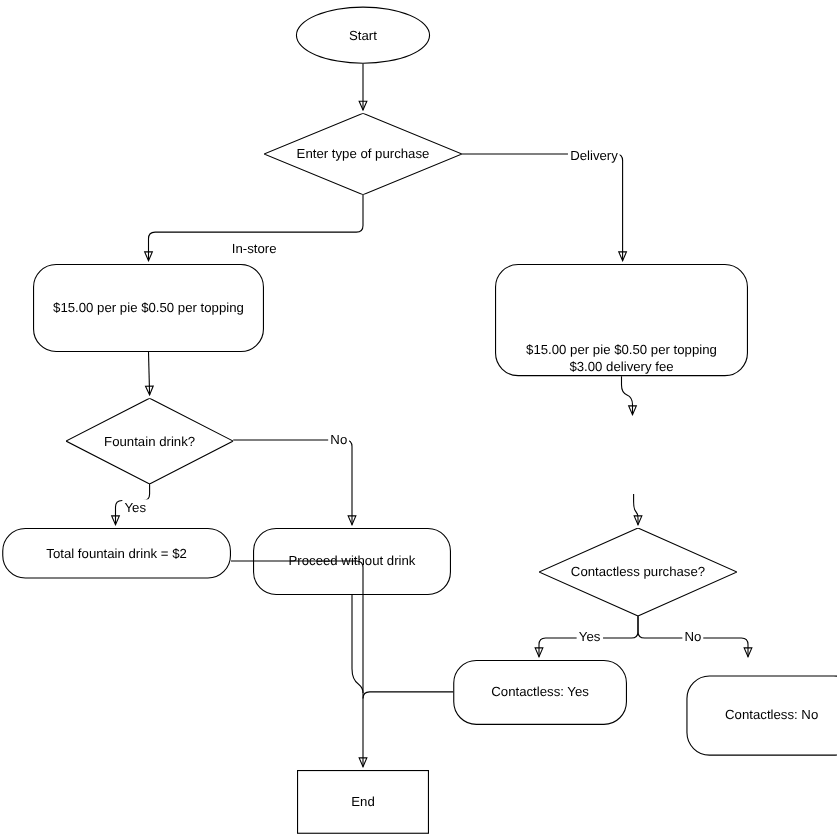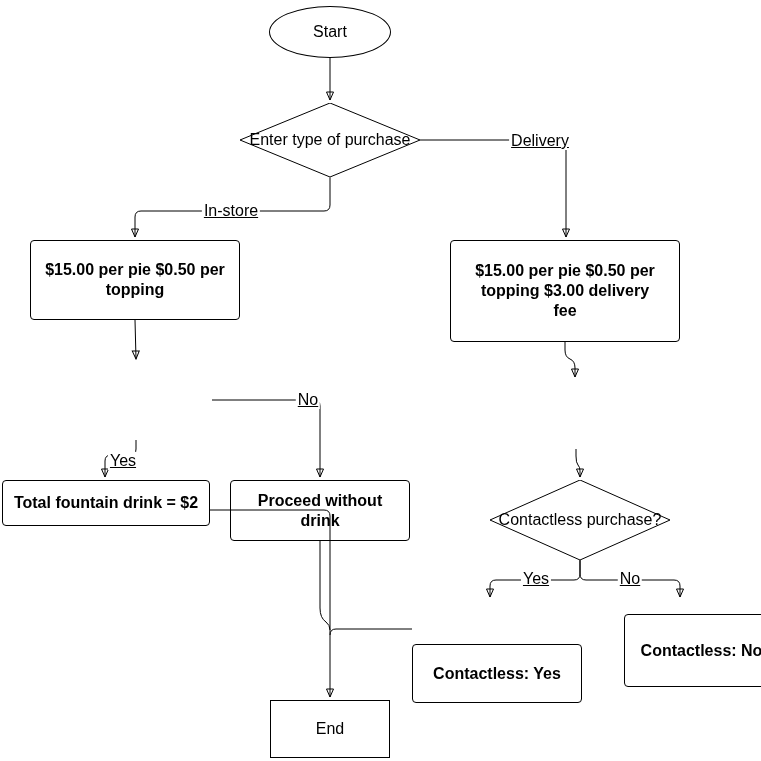--- a/index.html
+++ b/index.html
@@ -1,38 +1,38 @@
 <!DOCTYPE html>
 <html><head>
 <meta charset="utf-8">
 <style>
   html,body{margin:0;padding:0;background:#ffffff;}
   .canvas{
     position:relative;
     width:761px;height:761px;
     background:#ffffff;
     font-family:"Liberation Sans", sans-serif;
-    font-size:16px;
+    font-size:12px;
     color:#000000;
     overflow:hidden;
   }
   .node{
     position:absolute;
     background:#ffffff;
     border:1px solid #000000;
     display:flex;
     align-items:center;
     justify-content:center;
     text-align:center;
     box-sizing:border-box;
     line-height:1.25;
     z-index:10;
     padding:0 8px;
   }
-  .rounded{border-radius:4px;font-weight:bold;}
+  .rounded{border-radius:21px;}
   .ellipse{border-radius:50%;}
   .plain{border-radius:0;text-align:center;}
   .diamond{
     border:none;
     background:transparent;
     padding:0;
   }
   .diamond .shape{
     position:absolute;
     left:0;top:0;width:100%;height:100%;
@@ -49,21 +49,20 @@
     stroke:#000000;
     stroke-width:1;
   }
   .edgeLabel{
     position:absolute;
     transform:translate(-50%,-50%);
     background:#ffffff;
     padding:0 2px;
     z-index:30;
     white-space:nowrap;
-    text-decoration:underline;
   }
 </style>
 </head>
 <body>
 
 <div class="canvas">
 
   <div class="node ellipse" style="left:269px;top:6px;width:122px;height:52px;">
     <span>Start</span>
   </div>
@@ -72,42 +71,48 @@
     <svg class="shape" viewBox="0 0 100 100" preserveAspectRatio="none">
       <polygon points="0,50 50,0 100,50 50,100" fill="#ffffff" stroke="#000000" vector-effect="non-scaling-stroke"></polygon>
     </svg>
     <span class="lbl">Enter type of purchase</span>
   </div>
 
   <div class="node rounded" style="left:30px;top:240px;width:210px;height:80px;">
     <span>$15.00 per pie $0.50 per topping</span>
   </div>
 
-  <div class="node rounded" style="left:450px;top:240px;width:230px;height:102px;padding:0 18px;">
+  <div class="node rounded" style="left:450px;top:240px;width:230px;height:102px;padding:0 18px;align-items:flex-end;">
     <span>$15.00 per pie $0.50 per topping $3.00 delivery fee</span>
   </div>
 
+  <div class="node diamond" style="left:60px;top:362px;width:152px;height:78px;">
+    <svg class="shape" viewBox="0 0 100 100" preserveAspectRatio="none">
+      <polygon points="0,50 50,0 100,50 50,100" fill="#ffffff" stroke="#000000" vector-effect="non-scaling-stroke"></polygon>
+    </svg>
+    <span class="lbl">Fountain drink?</span>
+  </div>
 
   <div class="node rounded" style="left:2px;top:480px;width:208px;height:46px;">
     <span>Total fountain drink = $2</span>
   </div>
 
   <div class="node rounded" style="left:230px;top:480px;width:180px;height:61px;">
     <span>Proceed without drink</span>
   </div>
 
 
   <div class="node diamond" style="left:490px;top:480px;width:180px;height:80px;">
     <svg class="shape" viewBox="0 0 100 100" preserveAspectRatio="none">
       <polygon points="0,50 50,0 100,50 50,100" fill="#ffffff" stroke="#000000" vector-effect="non-scaling-stroke"></polygon>
     </svg>
     <span class="lbl">Contactless purchase?</span>
   </div>
 
-  <div class="node rounded" style="left:412px;top:600px;width:170px;height:59px;margin-top:44px;">
+  <div class="node rounded" style="left:412px;top:600px;width:158px;height:59px;">
     <span>Contactless: Yes</span>
   </div>
 
   <div class="node rounded" style="left:624px;top:600px;width:155px;height:73px;margin-top:14px;">
     <span>Contactless: No</span>
   </div>
 
   <div class="node plain" style="left:270px;top:700px;width:120px;height:58px;">
     <span>End</span>
   </div>
@@ -127,19 +132,19 @@
     <path d="M210,510 L324,510 Q330,510 330,516 L330,697" marker-end="url(#arr)"></path>
     <path d="M320,541 L320,608 Q320,618 326,622 Q330,625 330,630"></path>
     <path d="M412,629 L336,629 Q330,629 330,635"></path>
     <path d="M565,342 L565,350 Q565,357 570,359 Q575,361 575,368 L575,377" marker-end="url(#arr)"></path>
     <path d="M576,449 L576,456 Q576,463 578,465 Q580,467 580,471 L580,477" marker-end="url(#arr)"></path>
     <path d="M580,560 L580,574 Q580,580 574,580 L496,580 Q490,580 490,586 L490,597" marker-end="url(#arr)"></path>
     <path d="M580,560 L580,574 Q580,580 586,580 L674,580 Q680,580 680,586 L680,597" marker-end="url(#arr)"></path>
   </svg>
 
   <span class="edgeLabel" style="left:540px;top:141px;">Delivery</span>
-  <span class="edgeLabel" style="left:231px;top:211px;">In-store</span>
+  <span class="edgeLabel" style="left:231px;top:226px;">In-store</span>
   <span class="edgeLabel" style="left:308px;top:400px;">No</span>
   <span class="edgeLabel" style="left:123px;top:461px;">Yes</span>
   <span class="edgeLabel" style="left:536px;top:579px;">Yes</span>
   <span class="edgeLabel" style="left:630px;top:579px;">No</span>
 
 </div>
 
 </body></html>

